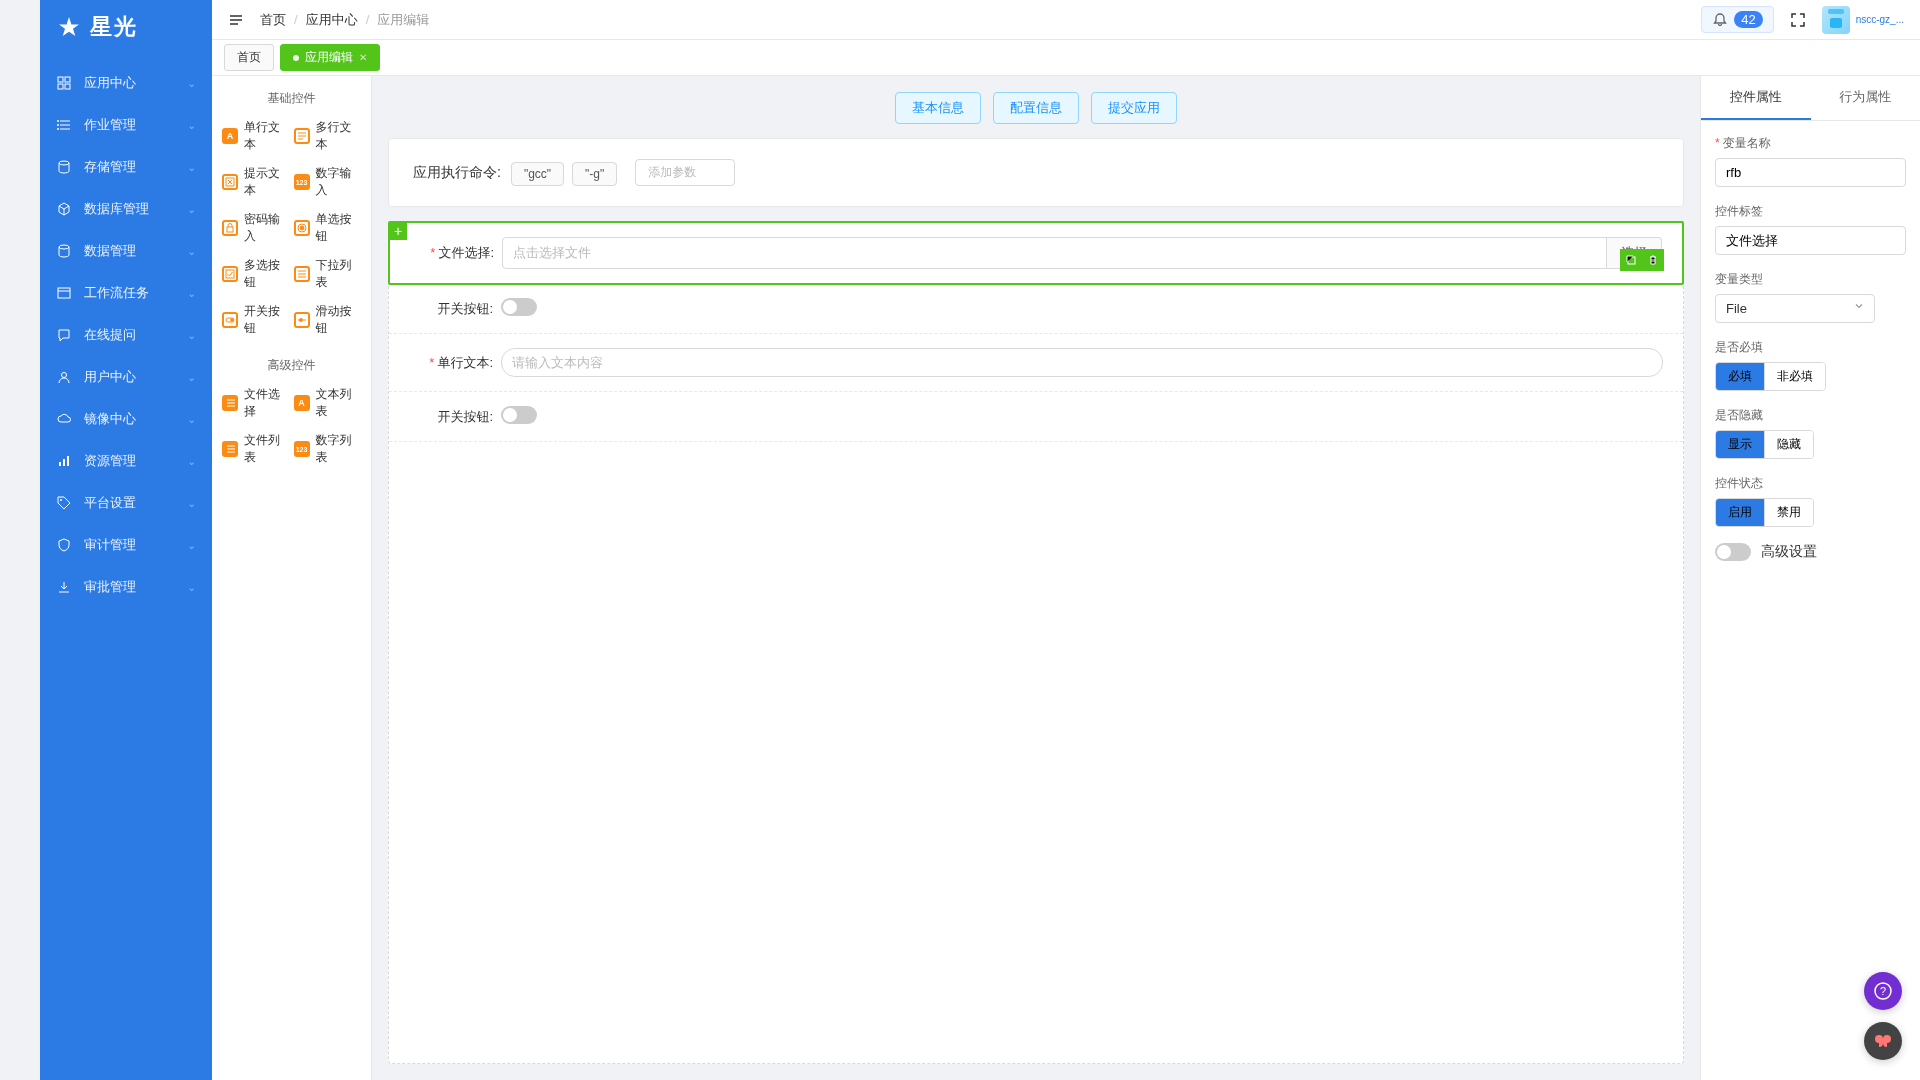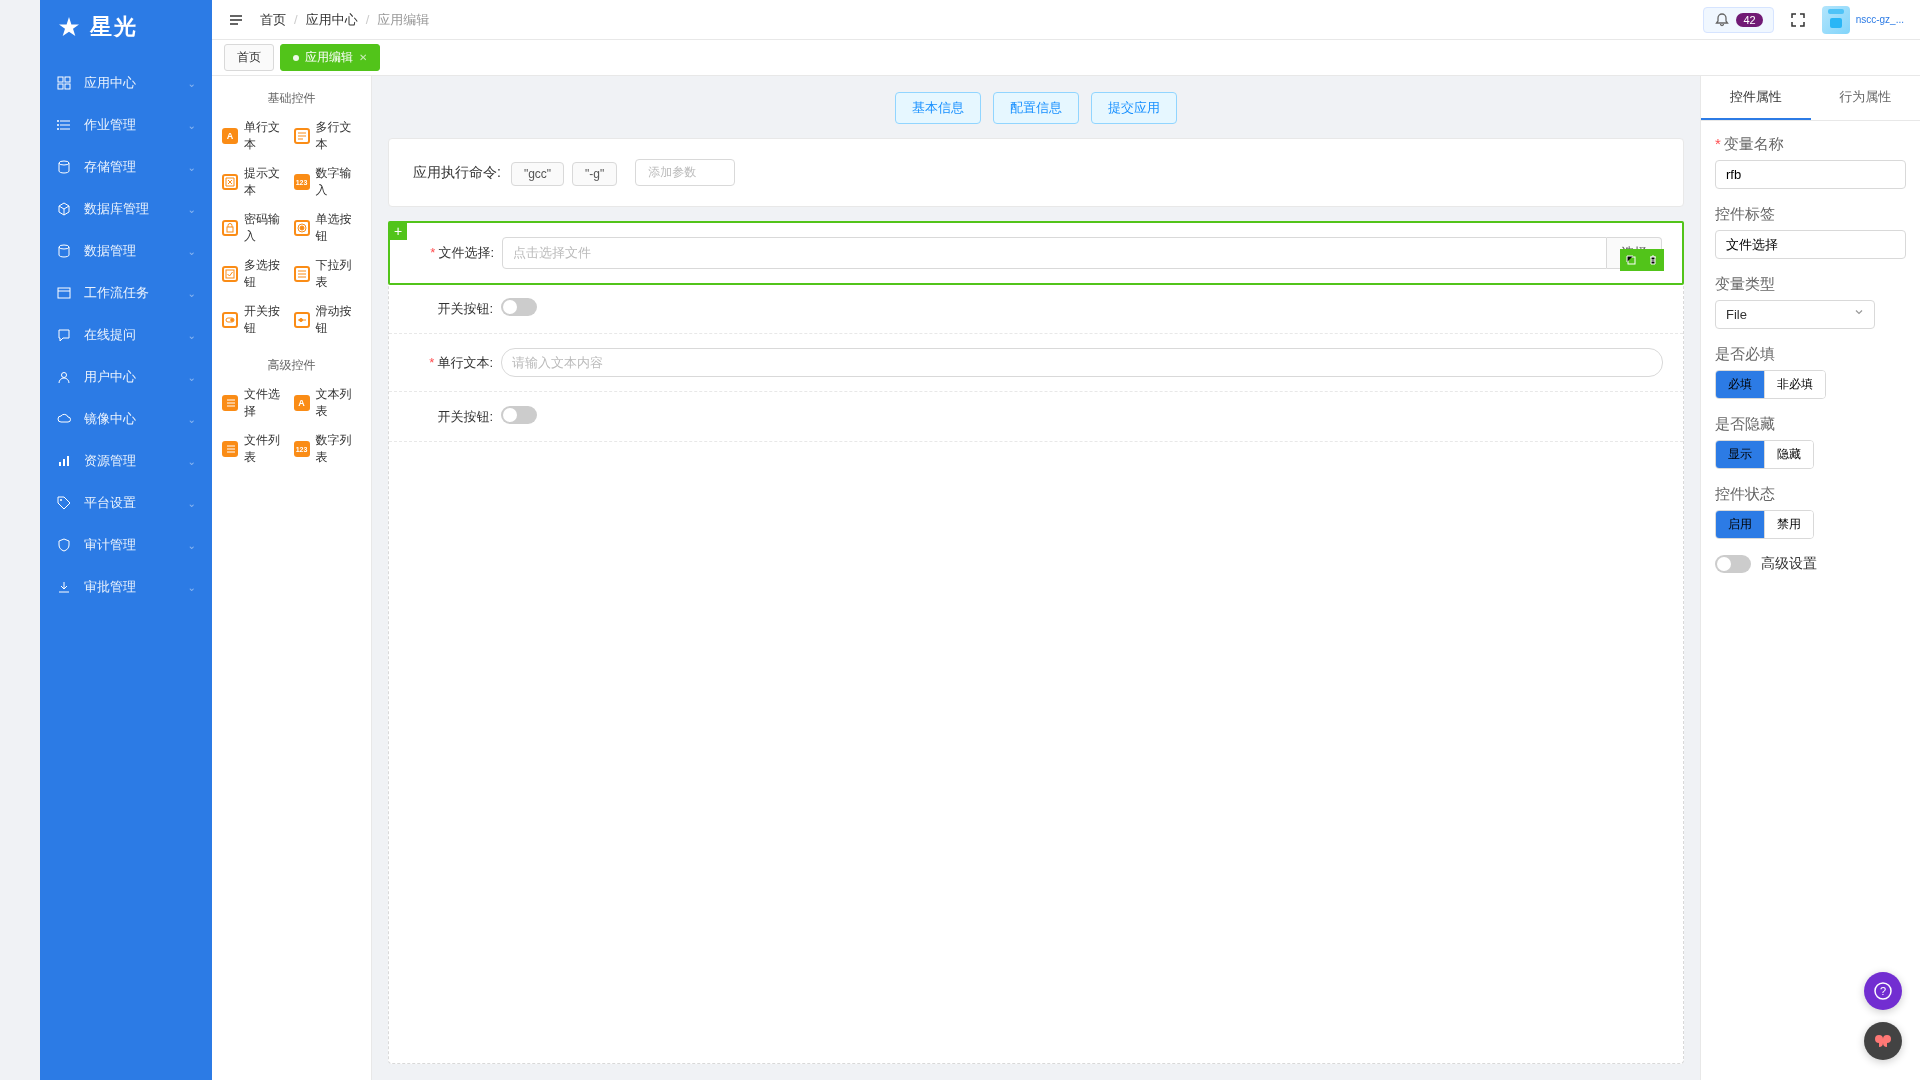--- a/index.html
+++ b/index.html
@@ -21,21 +21,21 @@
 
 
 .header { height: 40px; display: flex; align-items: center; padding: 0 16px; border-bottom: 1px solid #e8e8e8; background: #fff; }
 .hamburger { margin-right: 16px; cursor: pointer; display: flex; align-items: center; }
 .breadcrumb { display: flex; align-items: center; font-size: 13px; }
 .bc-item { color: #333; cursor: pointer; }
 .bc-item.current { color: #999; }
 .bc-sep { margin: 0 8px; color: #ccc; }
 .header-right { margin-left: auto; display: flex; align-items: center; gap: 12px; }
 .bell-wrap { display: flex; align-items: center; gap: 6px; padding: 4px 10px; border-radius: 4px; background: #f0f7ff; cursor: pointer; border: 1px solid #d6e4ff; }
-.badge { background: #701a75; color: #fff; font-size: 11px; padding: 1px 7px; border-radius: 9px; font-weight: 500; }
+.badge { background: #3b82f6; color: #fff; font-size: 13px; padding: 1px 7px; border-radius: 9px; font-weight: 500; }
 .expand-icon { cursor: pointer; padding: 4px; }
 .user { display: flex; align-items: center; gap: 6px; cursor: pointer; }
 .avatar { width: 28px; height: 28px; border-radius: 4px; background: linear-gradient(135deg, #b3e5fc, #81d4fa); display: flex; align-items: center; justify-content: center; position: relative; }
 .avatar::before { content: ""; position: absolute; top: 3px; left: 6px; width: 16px; height: 5px; background: #4fc3f7; border-radius: 2px; }
 .avatar::after { content: ""; position: absolute; bottom: 6px; left: 8px; width: 12px; height: 10px; background: #29b6f6; border-radius: 2px; }
 .username { color: #2c7be5; font-size: 10px; max-width: 70px; overflow: hidden; text-overflow: ellipsis; white-space: nowrap; }
 
 
 .tabs-row { height: 36px; display: flex; align-items: center; padding: 0 12px; background: #fff; border-bottom: 1px solid #e8e8e8; gap: 6px; }
 .tab { padding: 4px 12px; border: 1px solid #d9d9d9; border-radius: 3px; font-size: 12px; background: #fafafa; cursor: pointer; display: flex; align-items: center; gap: 6px; }
@@ -84,21 +84,21 @@
 .switch { width: 36px; height: 18px; background: #ccc; border-radius: 9px; position: relative; cursor: pointer; display: inline-block; }
 .switch::after { content: ""; position: absolute; left: 2px; top: 2px; width: 14px; height: 14px; background: #fff; border-radius: 50%; }
 
 
 .props { width: 220px; background: #fff; border-left: 1px solid #e8e8e8; flex-shrink: 0; display: flex; flex-direction: column; }
 .prop-tabs { display: flex; border-bottom: 1px solid #e8e8e8; }
 .prop-tab { flex: 1; text-align: center; padding: 12px 8px; font-size: 13px; cursor: pointer; color: #666; border-bottom: 2px solid transparent; }
 .prop-tab.active { color: #333; border-bottom-color: #2c7be5; font-weight: 500; }
 .prop-body { padding: 14px; overflow-y: auto; }
 .prop-field { margin-bottom: 16px; }
-.prop-label { font-size: 15px; color: #666; margin-bottom: 6px; display: block; }
+.prop-label { font-size: 12px; color: #666; margin-bottom: 6px; display: block; }
 .prop-label .req { color: #ff4d4f; margin-right: 3px; }
 .prop-input { width: 100%; padding: 6px 10px; border: 1px solid #d9d9d9; border-radius: 4px; font-size: 13px; }
 .prop-select { width: 160px; padding: 6px 10px; border: 1px solid #d9d9d9; border-radius: 4px; font-size: 13px; background: #fff; display: flex; justify-content: space-between; cursor: pointer; }
 .btn-group { display: inline-flex; border: 1px solid #d9d9d9; border-radius: 4px; overflow: hidden; }
 .bg-btn { padding: 5px 12px; font-size: 12px; background: #fff; cursor: pointer; border: none; }
 .bg-btn.active { background: #2c7be5; color: #000000; }
 .bg-btn + .bg-btn { border-left: 1px solid #d9d9d9; }
 .adv-row { display: flex; align-items: center; gap: 10px; }
 
 

